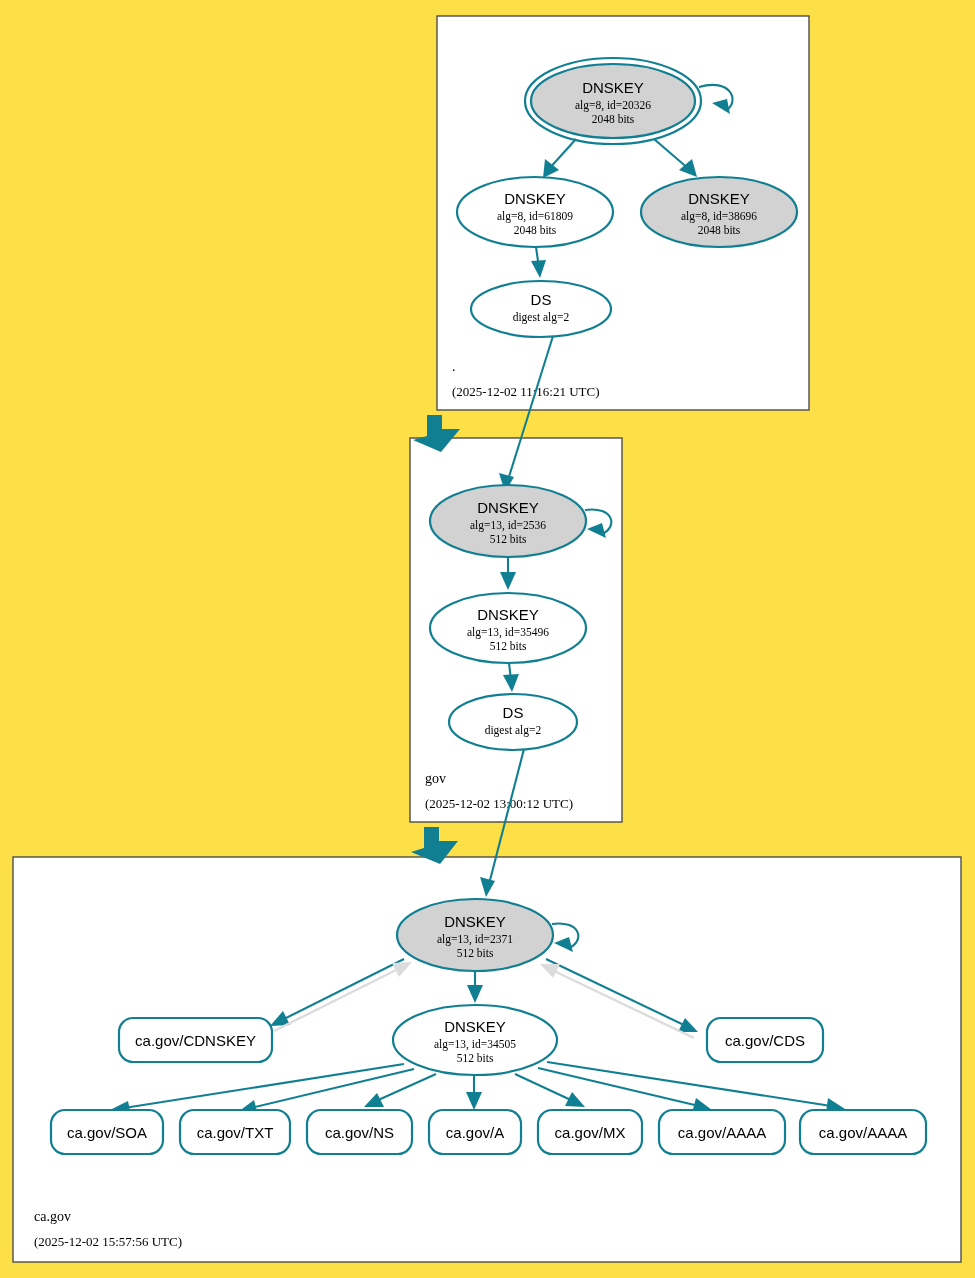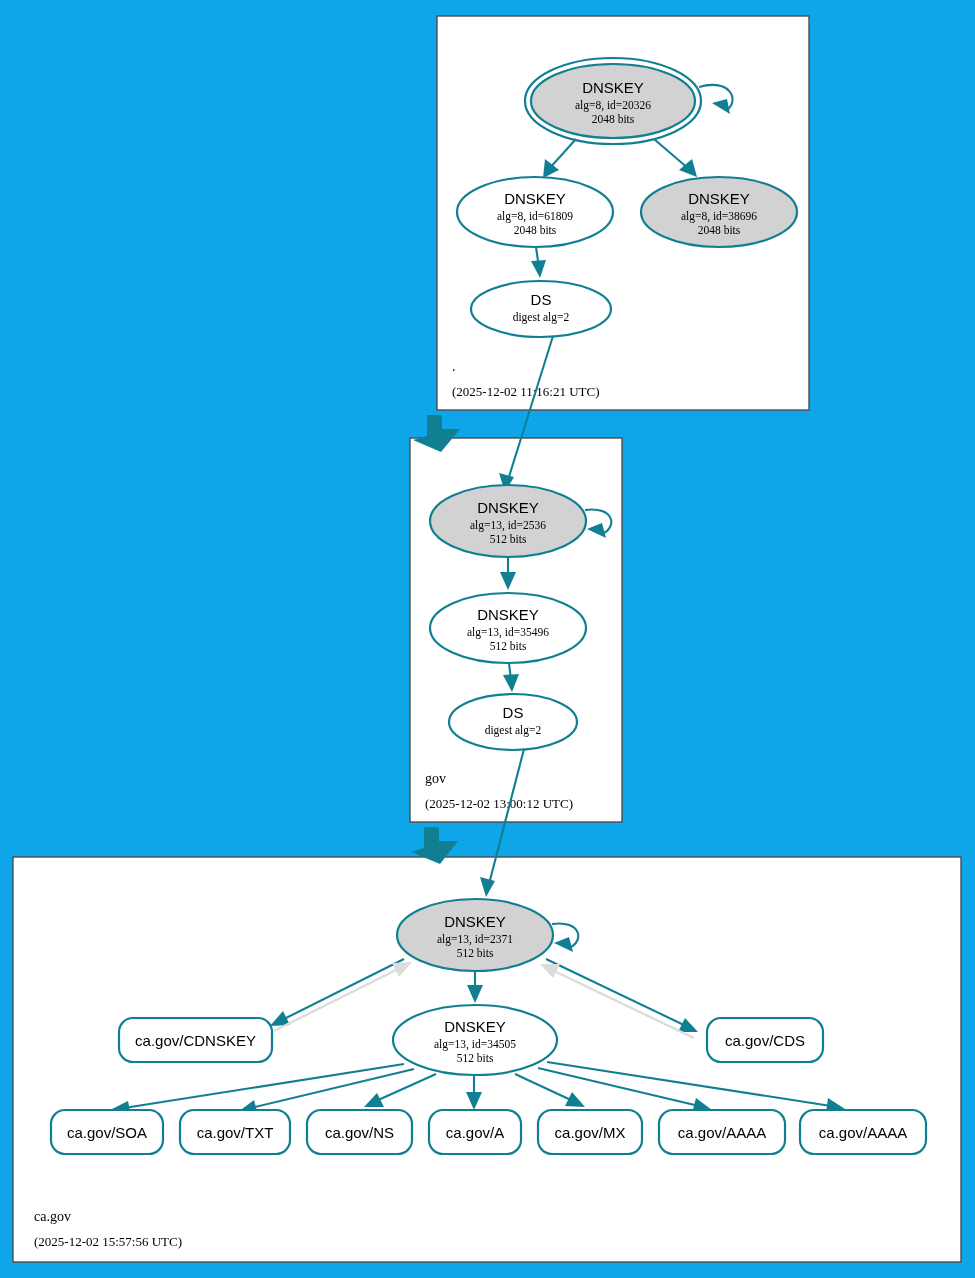--- a/index.html
+++ b/index.html
@@ -4,21 +4,21 @@
 <style>
   html, body {
     margin: 0;
     padding: 0;
     background: #ffffff;
   }
   #canvas {
     position: relative;
     width: 975px;
     height: 1278px;
-    background: #0ea5e9;
+    background: #fde047;
     font-family: "Liberation Serif", serif;
     overflow: hidden;
   }
   svg#graph {
     position: absolute;
     left: 0;
     top: 0;
     width: 975px;
     height: 1278px;
   }

